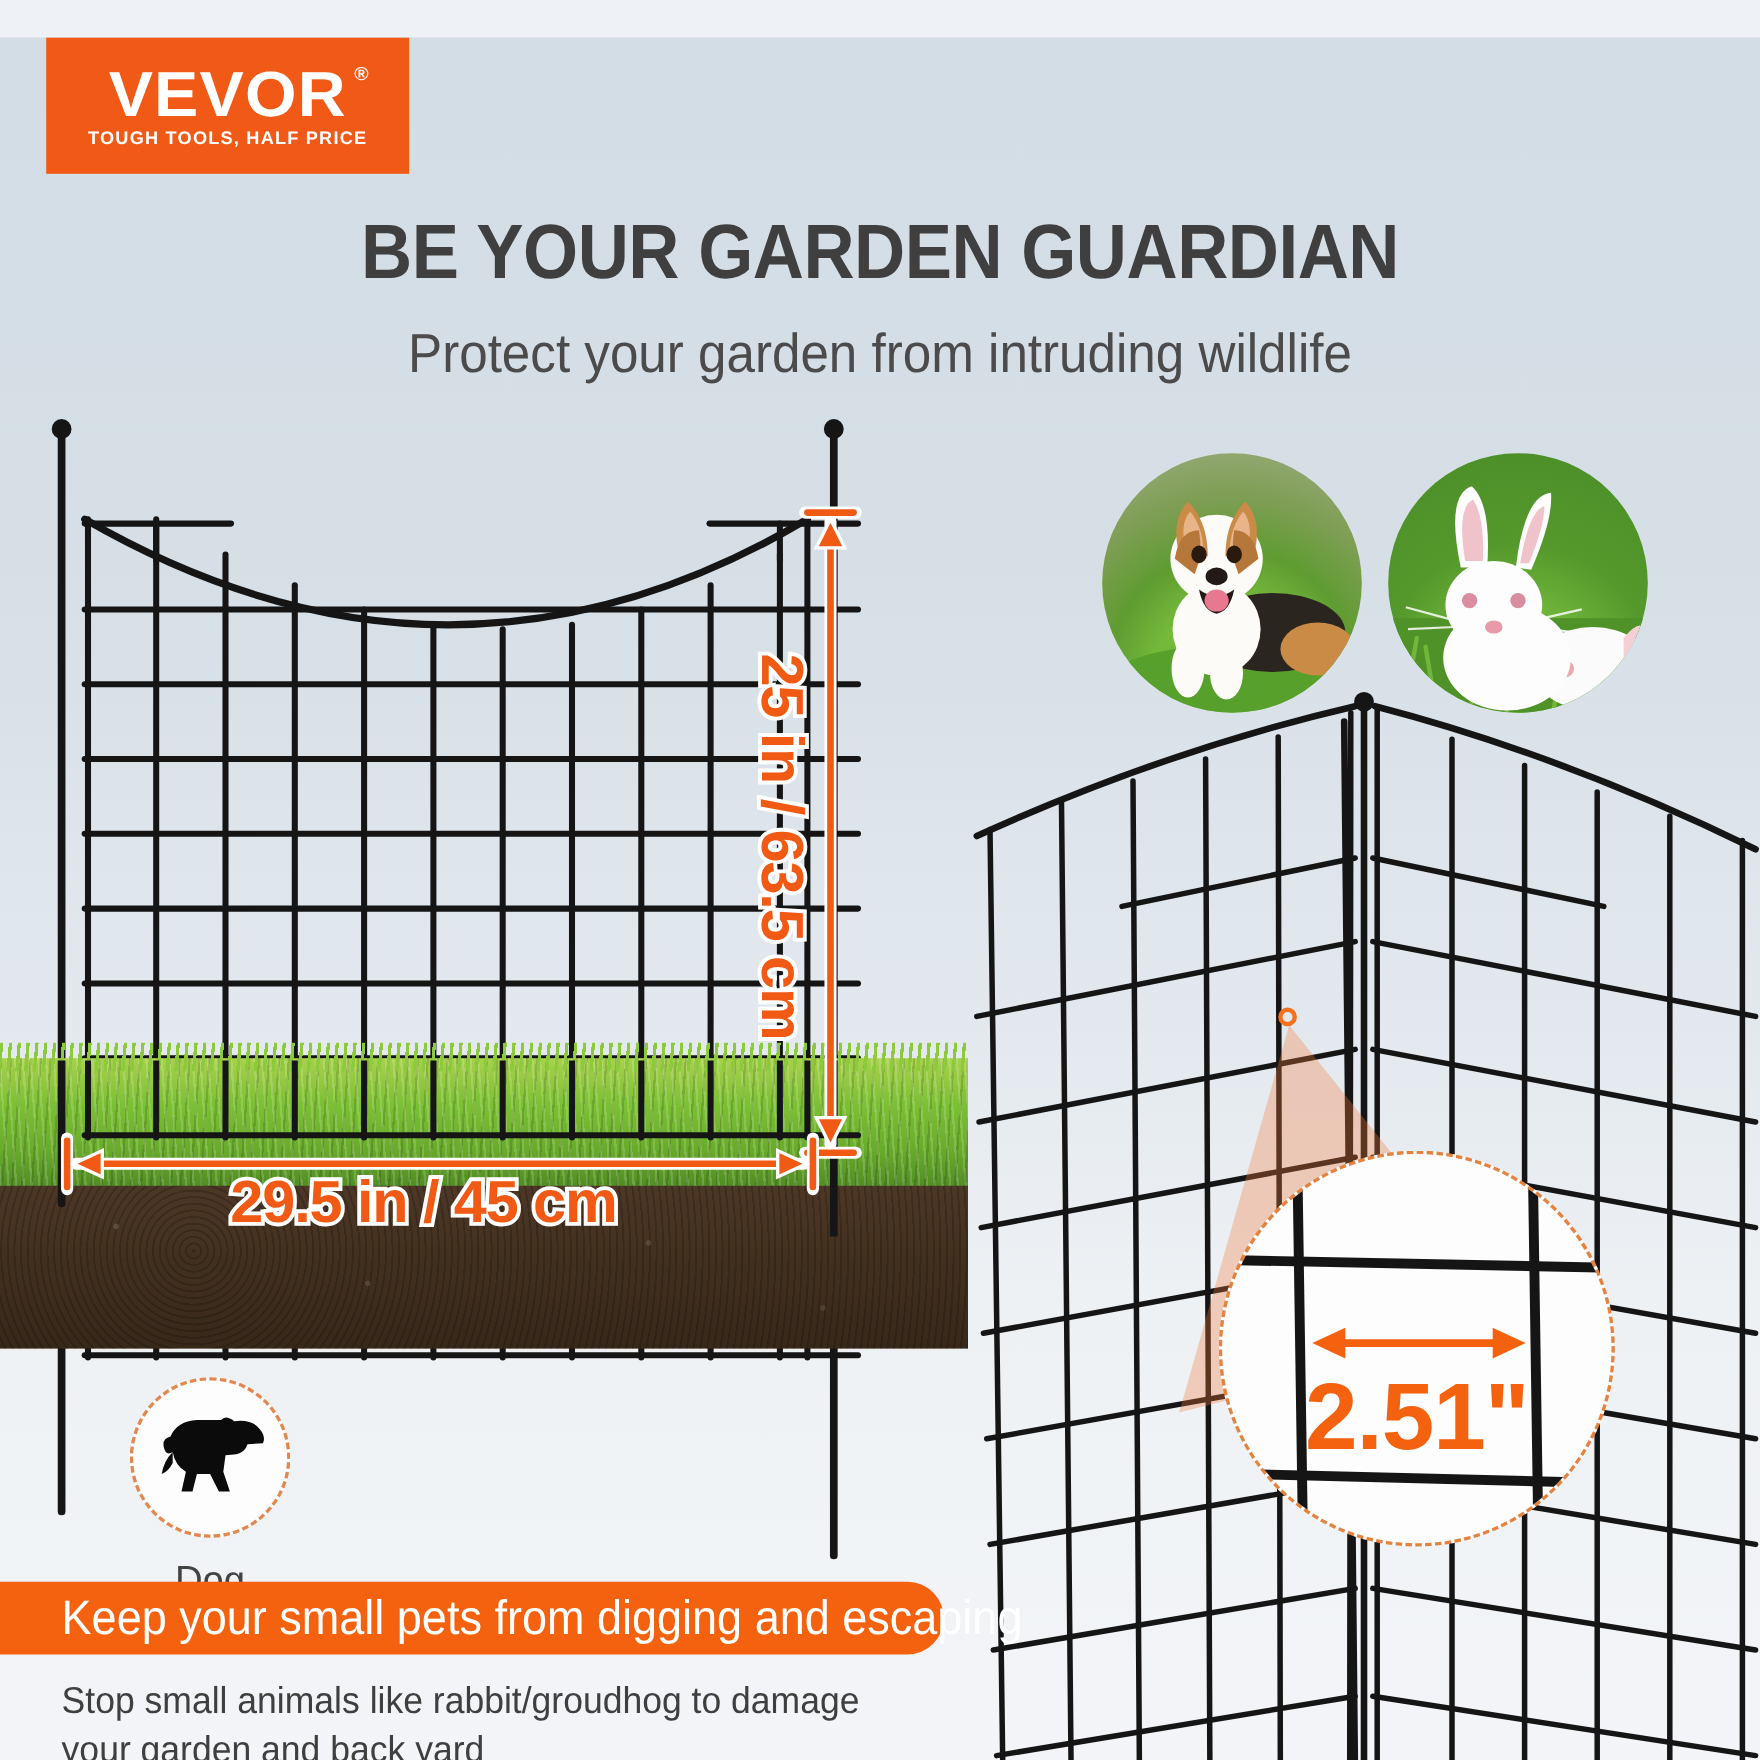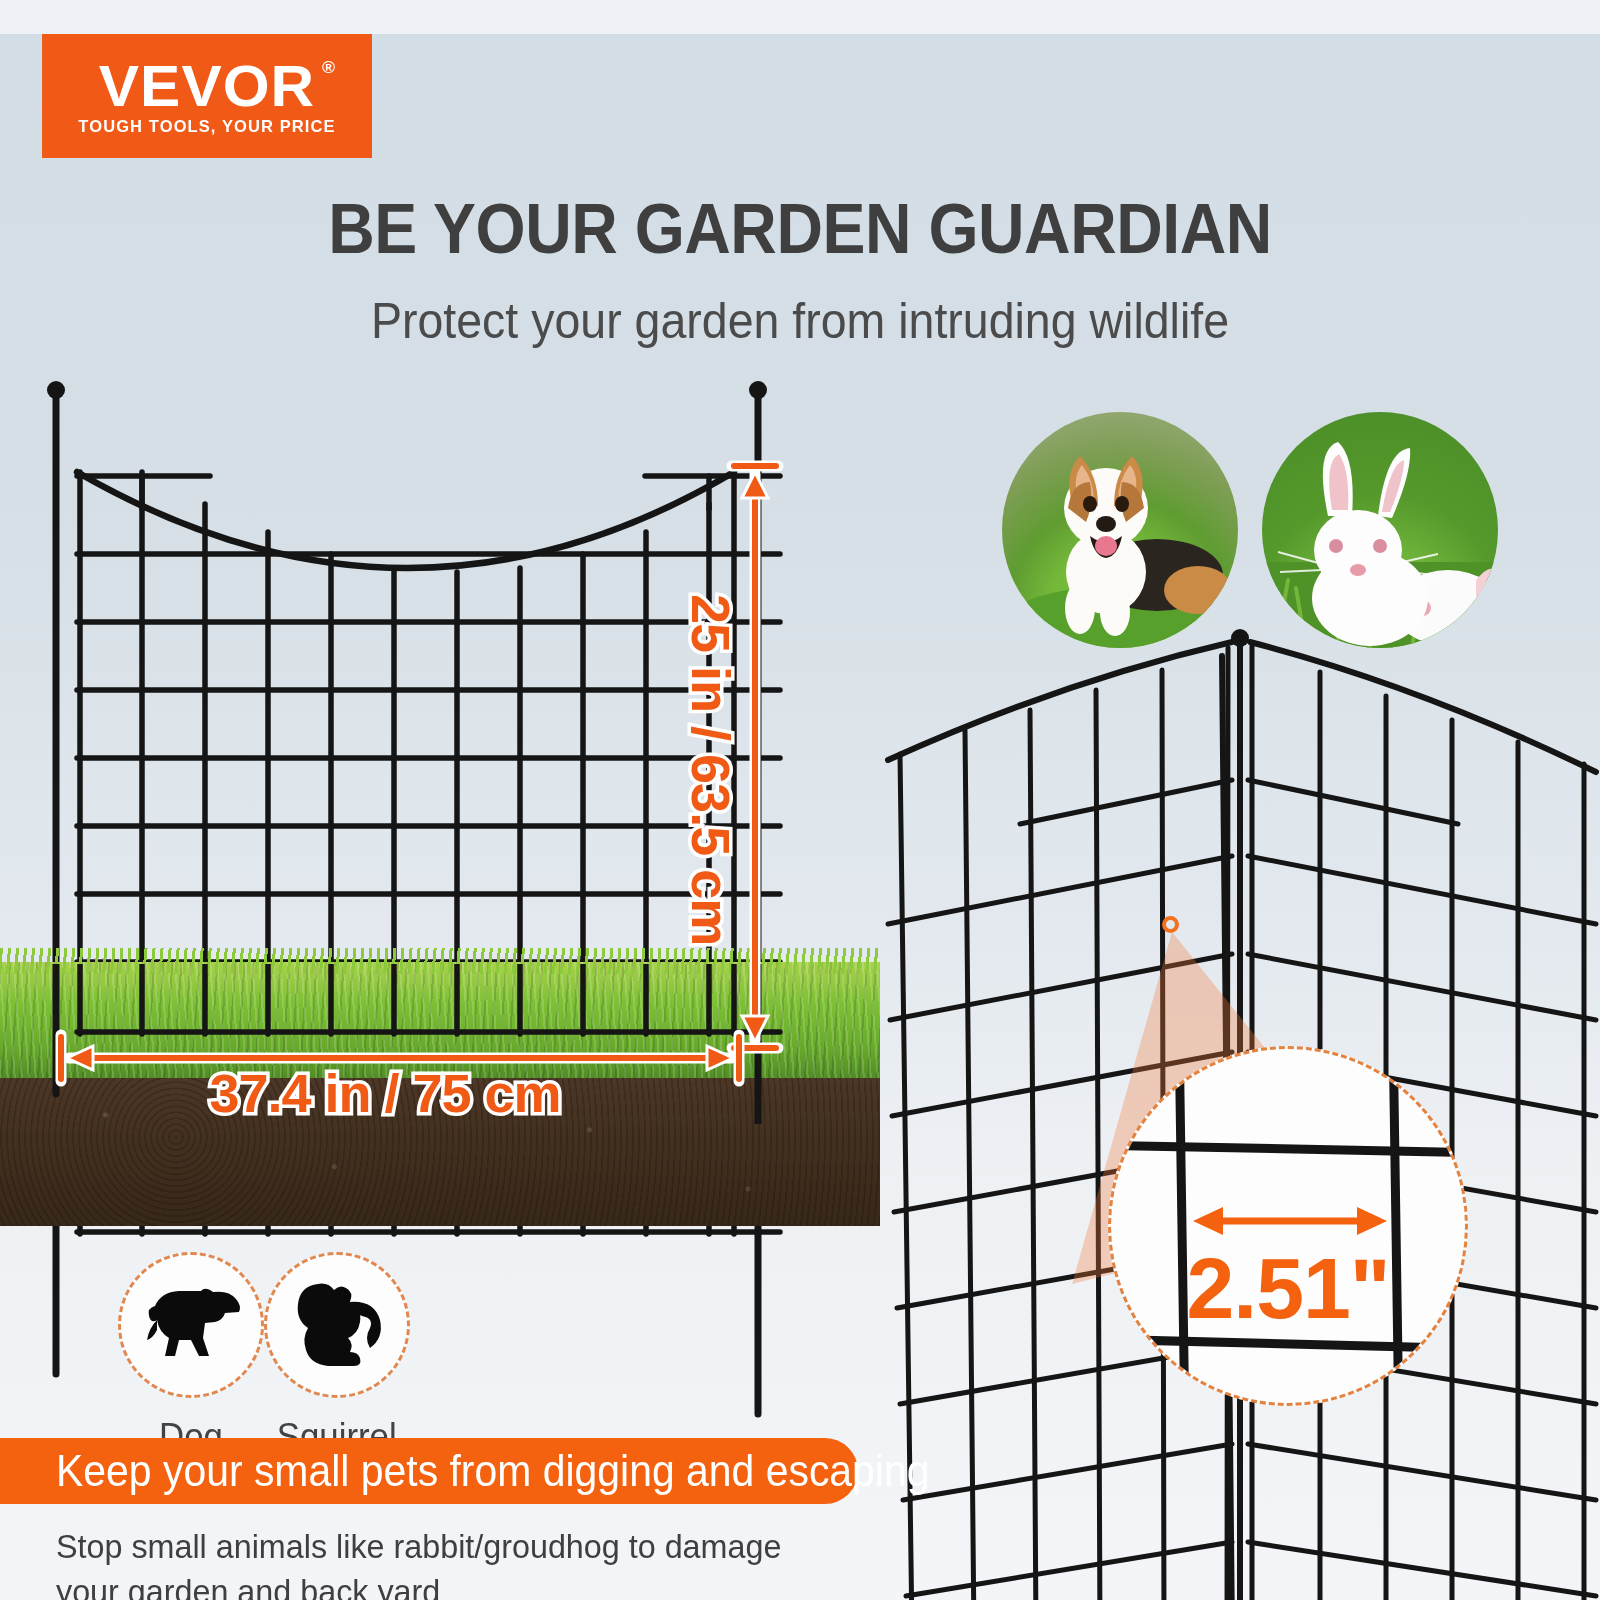--- a/index.html
+++ b/index.html
@@ -215,21 +215,21 @@
       <line x1="57" y1="68" x2="760" y2="68"></line>
       <g stroke-width="7">
         <line x1="36" y1="0" x2="36" y2="130"></line>
         <line x1="738" y1="0" x2="738" y2="160"></line>
       </g>
     </g>
   </svg>
 
   <div class="logo-box">
     <div class="logo-word">VEVOR<span class="logo-reg">®</span></div>
-    <div class="logo-tag">TOUGH TOOLS, YOUR PRICE</div>
+    <div class="logo-tag">TOUGH TOOLS, HALF PRICE</div>
   </div>
 
   <div class="headline">BE YOUR GARDEN GUARDIAN</div>
   <div class="subhead">Protect your garden from intruding wildlife</div>
 
   <svg width="90" height="620" viewBox="0 0 90 620" style="position:absolute;left:710px;top:418px;">
     <g stroke="#fff" stroke-width="11" fill="none" stroke-linecap="round">
       <line x1="22" y1="14" x2="68" y2="14"></line>
       <line x1="22" y1="596" x2="68" y2="596"></line>
       <line x1="45" y1="22" x2="45" y2="588"></line>
@@ -251,21 +251,21 @@
       <line x1="24" y1="39" x2="686" y2="39"></line>
     </g>
     <g stroke="#f05a14" stroke-width="6" fill="none" stroke-linecap="round">
       <line x1="16" y1="18" x2="16" y2="60"></line>
       <line x1="694" y1="18" x2="694" y2="60"></line>
       <line x1="32" y1="39" x2="678" y2="39"></line>
     </g>
     <polygon points="22,39 48,27 48,51" fill="#f05a14" stroke="#fff" stroke-width="3"></polygon>
     <polygon points="688,39 662,27 662,51" fill="#f05a14" stroke="#fff" stroke-width="3"></polygon>
   </svg>
-  <div class="dim-h">37.4 in / 75 cm</div>
+  <div class="dim-h">29.5 in / 45 cm</div>
 
   <div class="pet-circle pet-dog">
     <svg width="236" height="236" viewBox="0 0 236 236">
       <ellipse cx="118" cy="214" rx="120" ry="40" fill="#57a02c"></ellipse>
 
       <ellipse cx="155" cy="163" rx="66" ry="36" fill="#2b2520"></ellipse>
       <ellipse cx="196" cy="178" rx="34" ry="24" fill="#c98b45"></ellipse>
 
       <ellipse cx="104" cy="160" rx="40" ry="42" fill="#fdfbf8"></ellipse>
 
@@ -404,32 +404,20 @@
           <path fill="#0b0b0b" d="M74 10 Q90 8 97 17 Q103 24 100 30 L86 31 Q84 38 76 40
             L66 41 L64 56 L70 74 L60 74 L52 58 L40 58 L36 74 L26 74 L30 56
             Q20 50 18 38 Q12 42 10 34 Q8 26 16 24 Q22 10 40 9 L62 9
             Q66 4 74 10 Z M18 38 Q10 46 8 58 Q14 56 18 48 Z"></path>
         </svg>
       </div>
       <div class="feat-lbl">Dog</div>
     </div>
 
 
-    <div class="feat">
-      <div class="feat-circ">
-        <svg width="98" height="94" viewBox="0 0 98 94">
-          <path fill="#0b0b0b" d="M30 6 Q12 8 10 26 Q8 42 20 50 Q14 60 18 72 Q22 86 40 88
-            L66 88 Q74 88 72 80 Q70 74 62 74 Q66 66 60 60 Q70 56 72 44
-            Q74 30 62 24 Q66 14 58 10 Q52 6 46 12 Q40 4 30 6 Z"></path>
-          <path fill="#0b0b0b" d="M62 24 Q86 22 92 42 Q96 60 82 70 Q76 60 82 50
-            Q86 40 74 38 Q66 36 62 24 Z"></path>
-        </svg>
-      </div>
-      <div class="feat-lbl">Squirrel</div>
-    </div>
   </div>
 
   <div class="banner">
     <span>Keep your small pets from digging and escaping</span>
   </div>
   <div class="blurb">
     <div>Stop small animals like rabbit/groudhog to damage</div>
     <div>your garden and back yard</div>
   </div>
 

